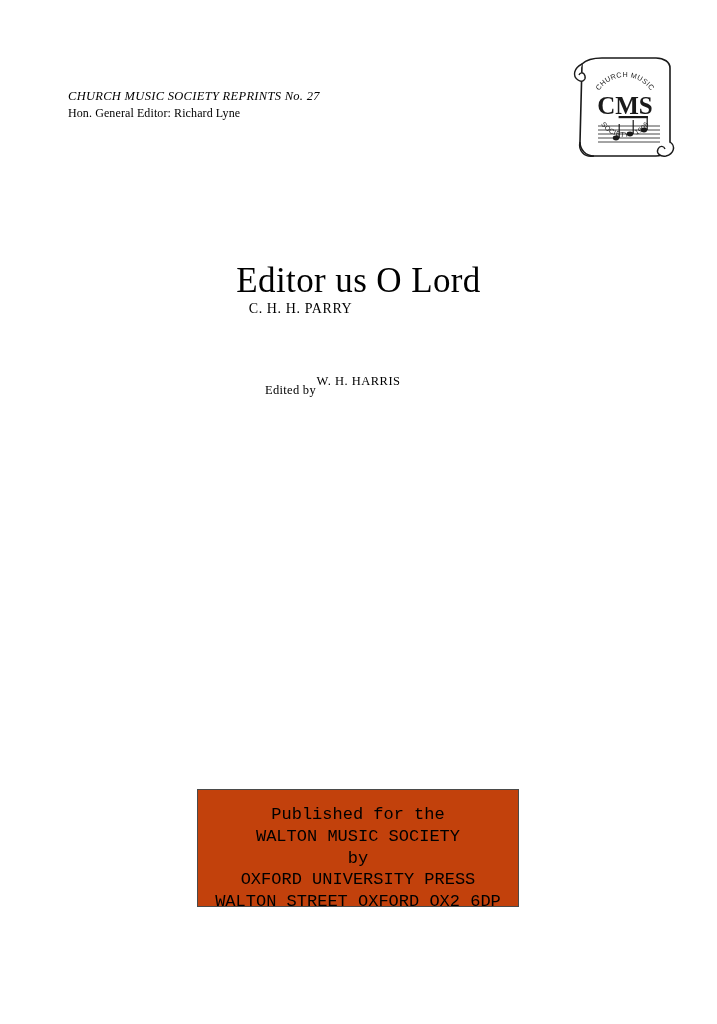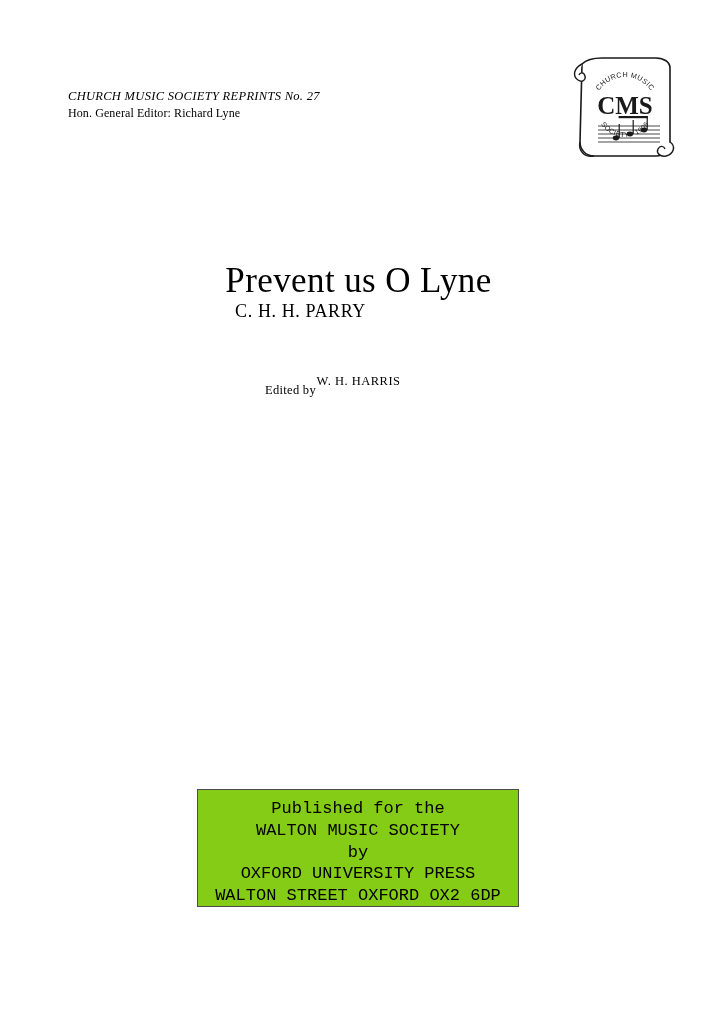--- a/index.html
+++ b/index.html
@@ -63,21 +63,21 @@
     font-weight: normal;
     letter-spacing: 0.4px;
   }
   .composer {
     position: absolute;
     left: 0;
     top: 301px;
     width: 601px;
     text-align: center;
     font-family: "Liberation Serif", serif;
-    font-size: 18px;
+    font-size: 14px;
     letter-spacing: 0.6px;
   }
   .editor-label {
     position: absolute;
     left: 0;
     top: 383px;
     width: 581px;
     text-align: center;
     font-family: "Liberation Serif", serif;
     font-size: 12.5px;
@@ -94,24 +94,24 @@
     letter-spacing: 0.5px;
   }
 
   
   .publisher-sticker {
     position: absolute;
     left: 197px;
     top: 789px;
     width: 322px;
     height: 118px;
-    background: #84cc16;
+    background: #c2410c;
     border: 1px solid #4a4a4a;
     box-sizing: border-box;
-    padding-top: 8px;
+    padding-top: 14px;
   }
   .publisher-line {
     font-family: "Liberation Mono", monospace;
     font-size: 17px;
     text-align: center;
     line-height: 1.28;
     letter-spacing: 0px;
     white-space: nowrap;
   }
 </style>
@@ -161,21 +161,21 @@
         <ellipse cx="70" cy="88" rx="3.2" ry="2.4"></ellipse>
         <ellipse cx="84" cy="84" rx="3.2" ry="2.4"></ellipse>
         <rect x="58.6" y="78" width="1.2" height="14"></rect>
         <rect x="72.6" y="74" width="1.2" height="14"></rect>
         <rect x="86.6" y="70" width="1.2" height="14"></rect>
         <rect x="58.6" y="70" width="29.2" height="2.2"></rect>
       </g>
     </svg>
   </div>
 
-  <h1 class="title">Prevent us O Lyne</h1>
+  <h1 class="title">Editor us O Lord</h1>
   <div class="composer">C. H. H. PARRY</div>
   <div class="editor-label">Edited by</div>
   <div class="editor-name">W. H. HARRIS</div>
 
   <div class="publisher-sticker">
     <div class="publisher-line">Published for the</div>
     <div class="publisher-line">WALTON MUSIC SOCIETY</div>
     <div class="publisher-line">by</div>
     <div class="publisher-line">OXFORD UNIVERSITY PRESS</div>
     <div class="publisher-line">WALTON STREET OXFORD OX2 6DP</div>

